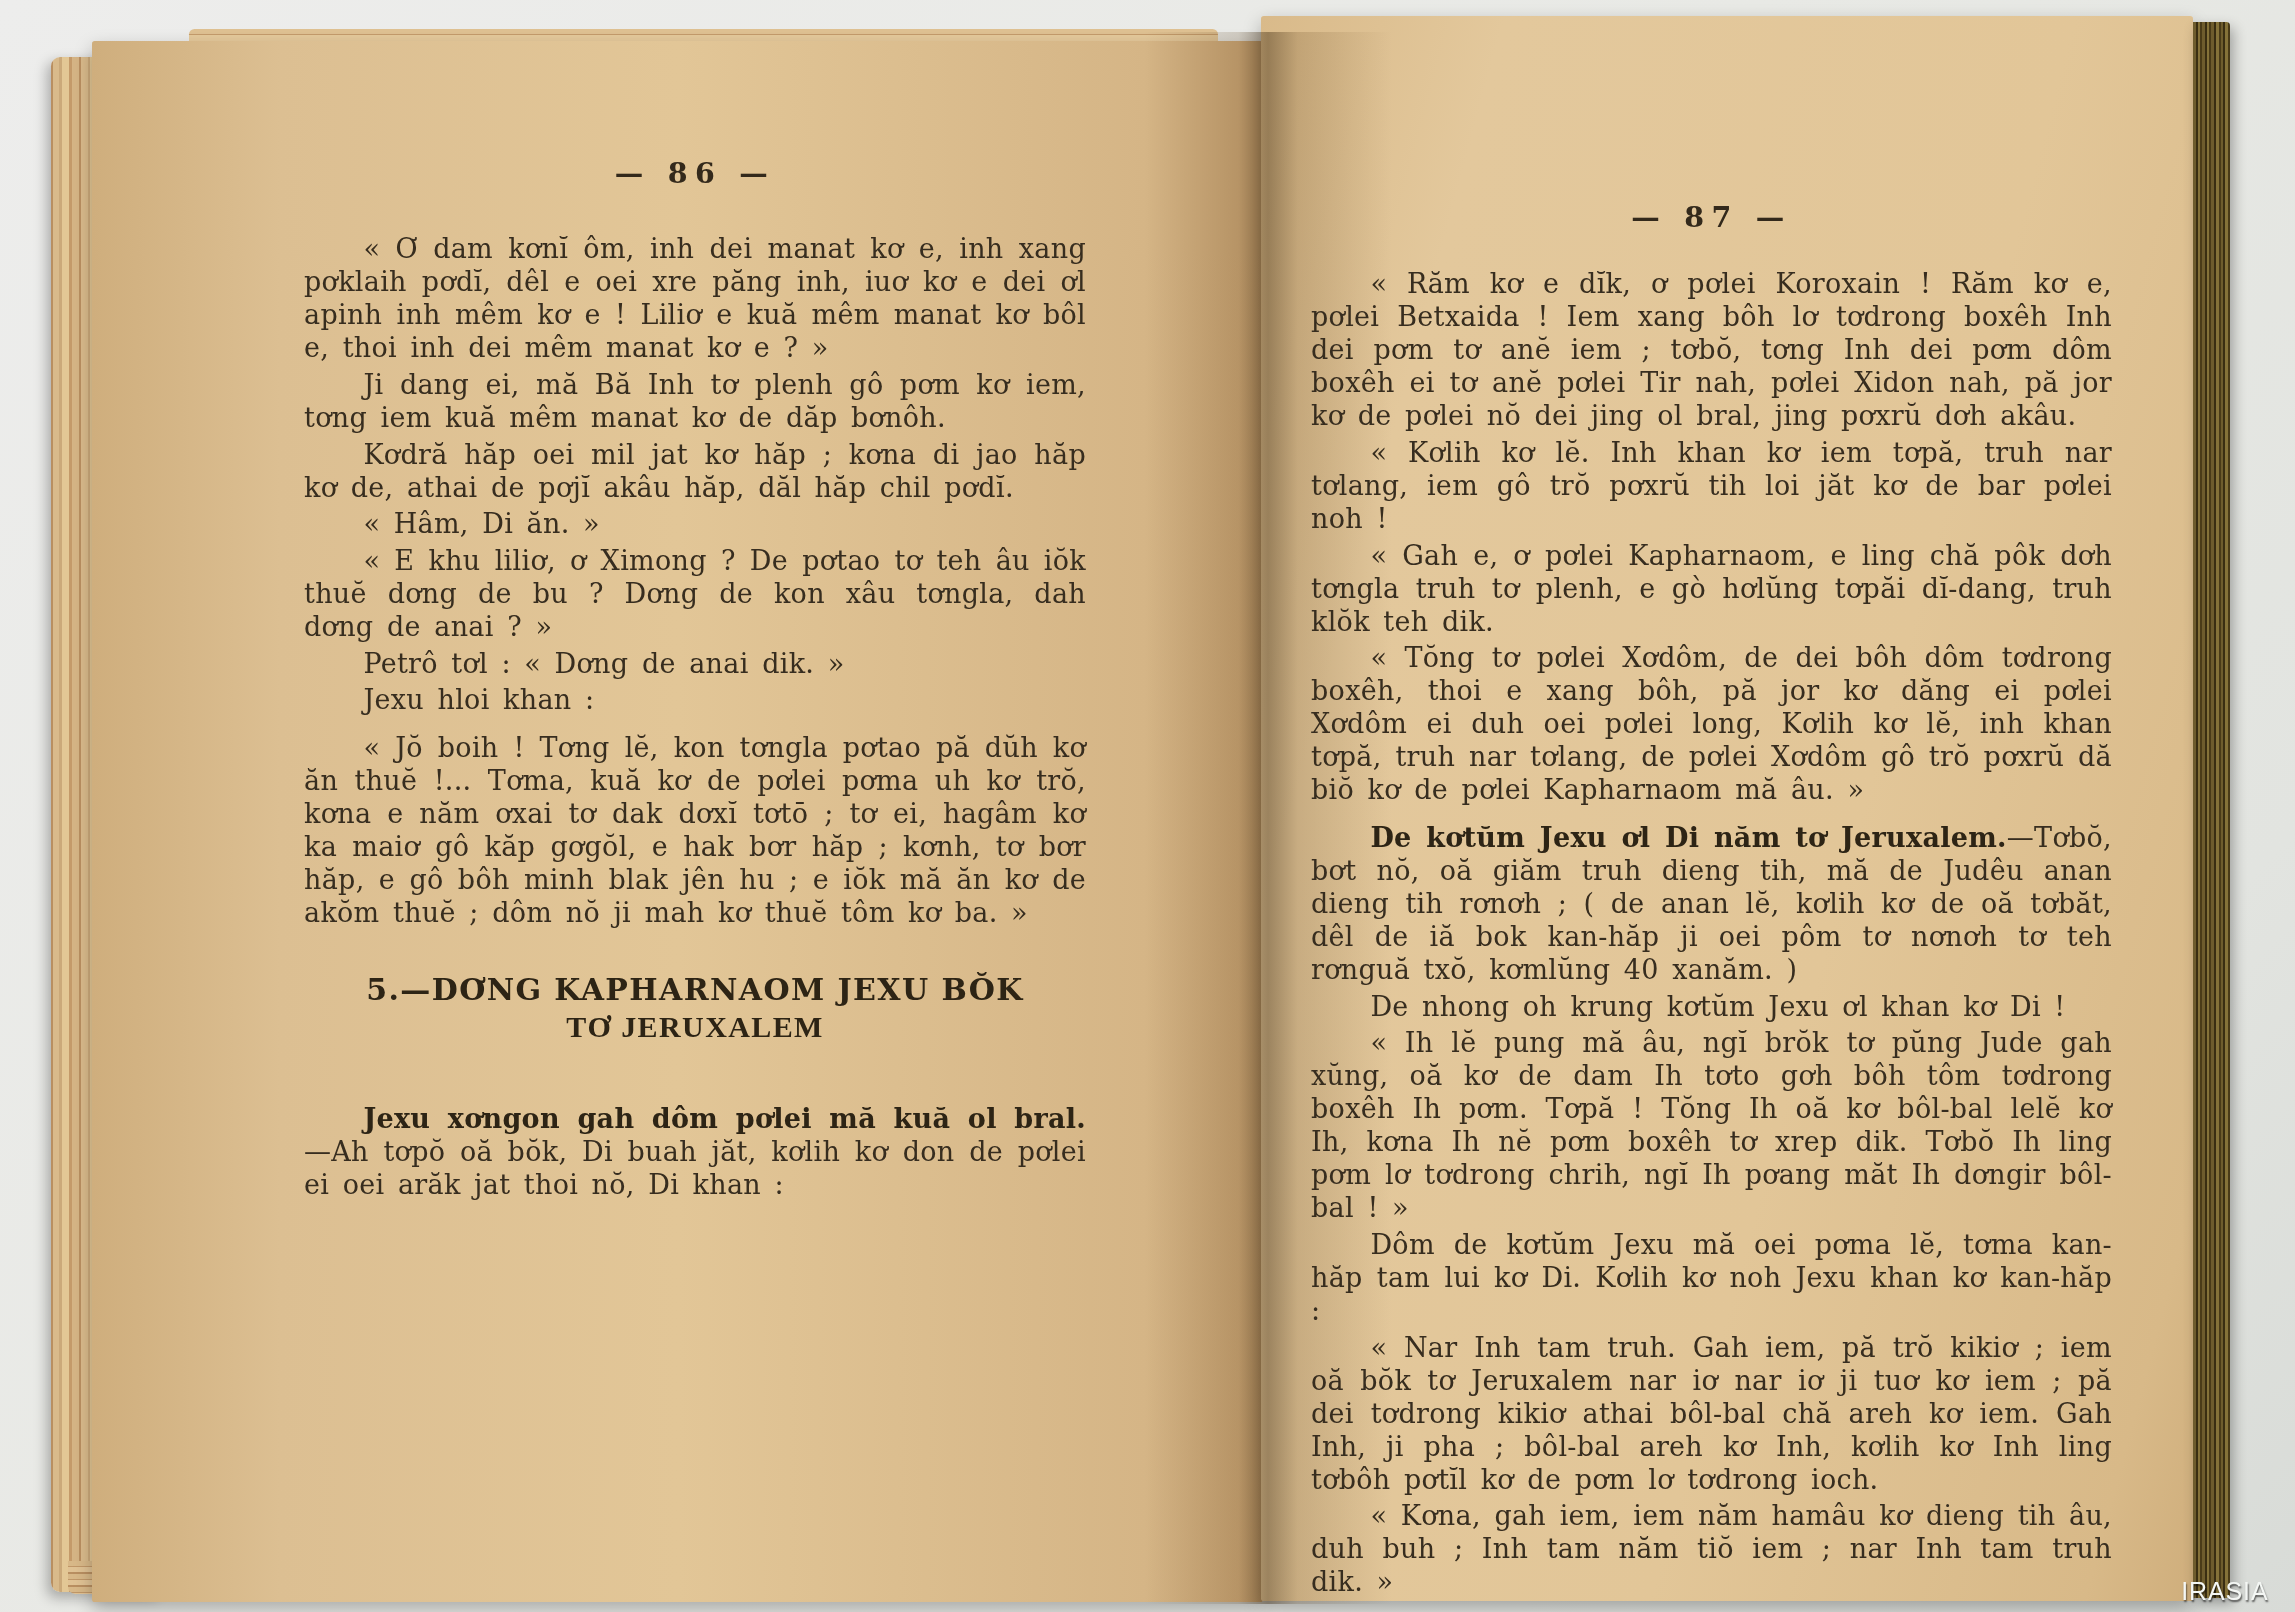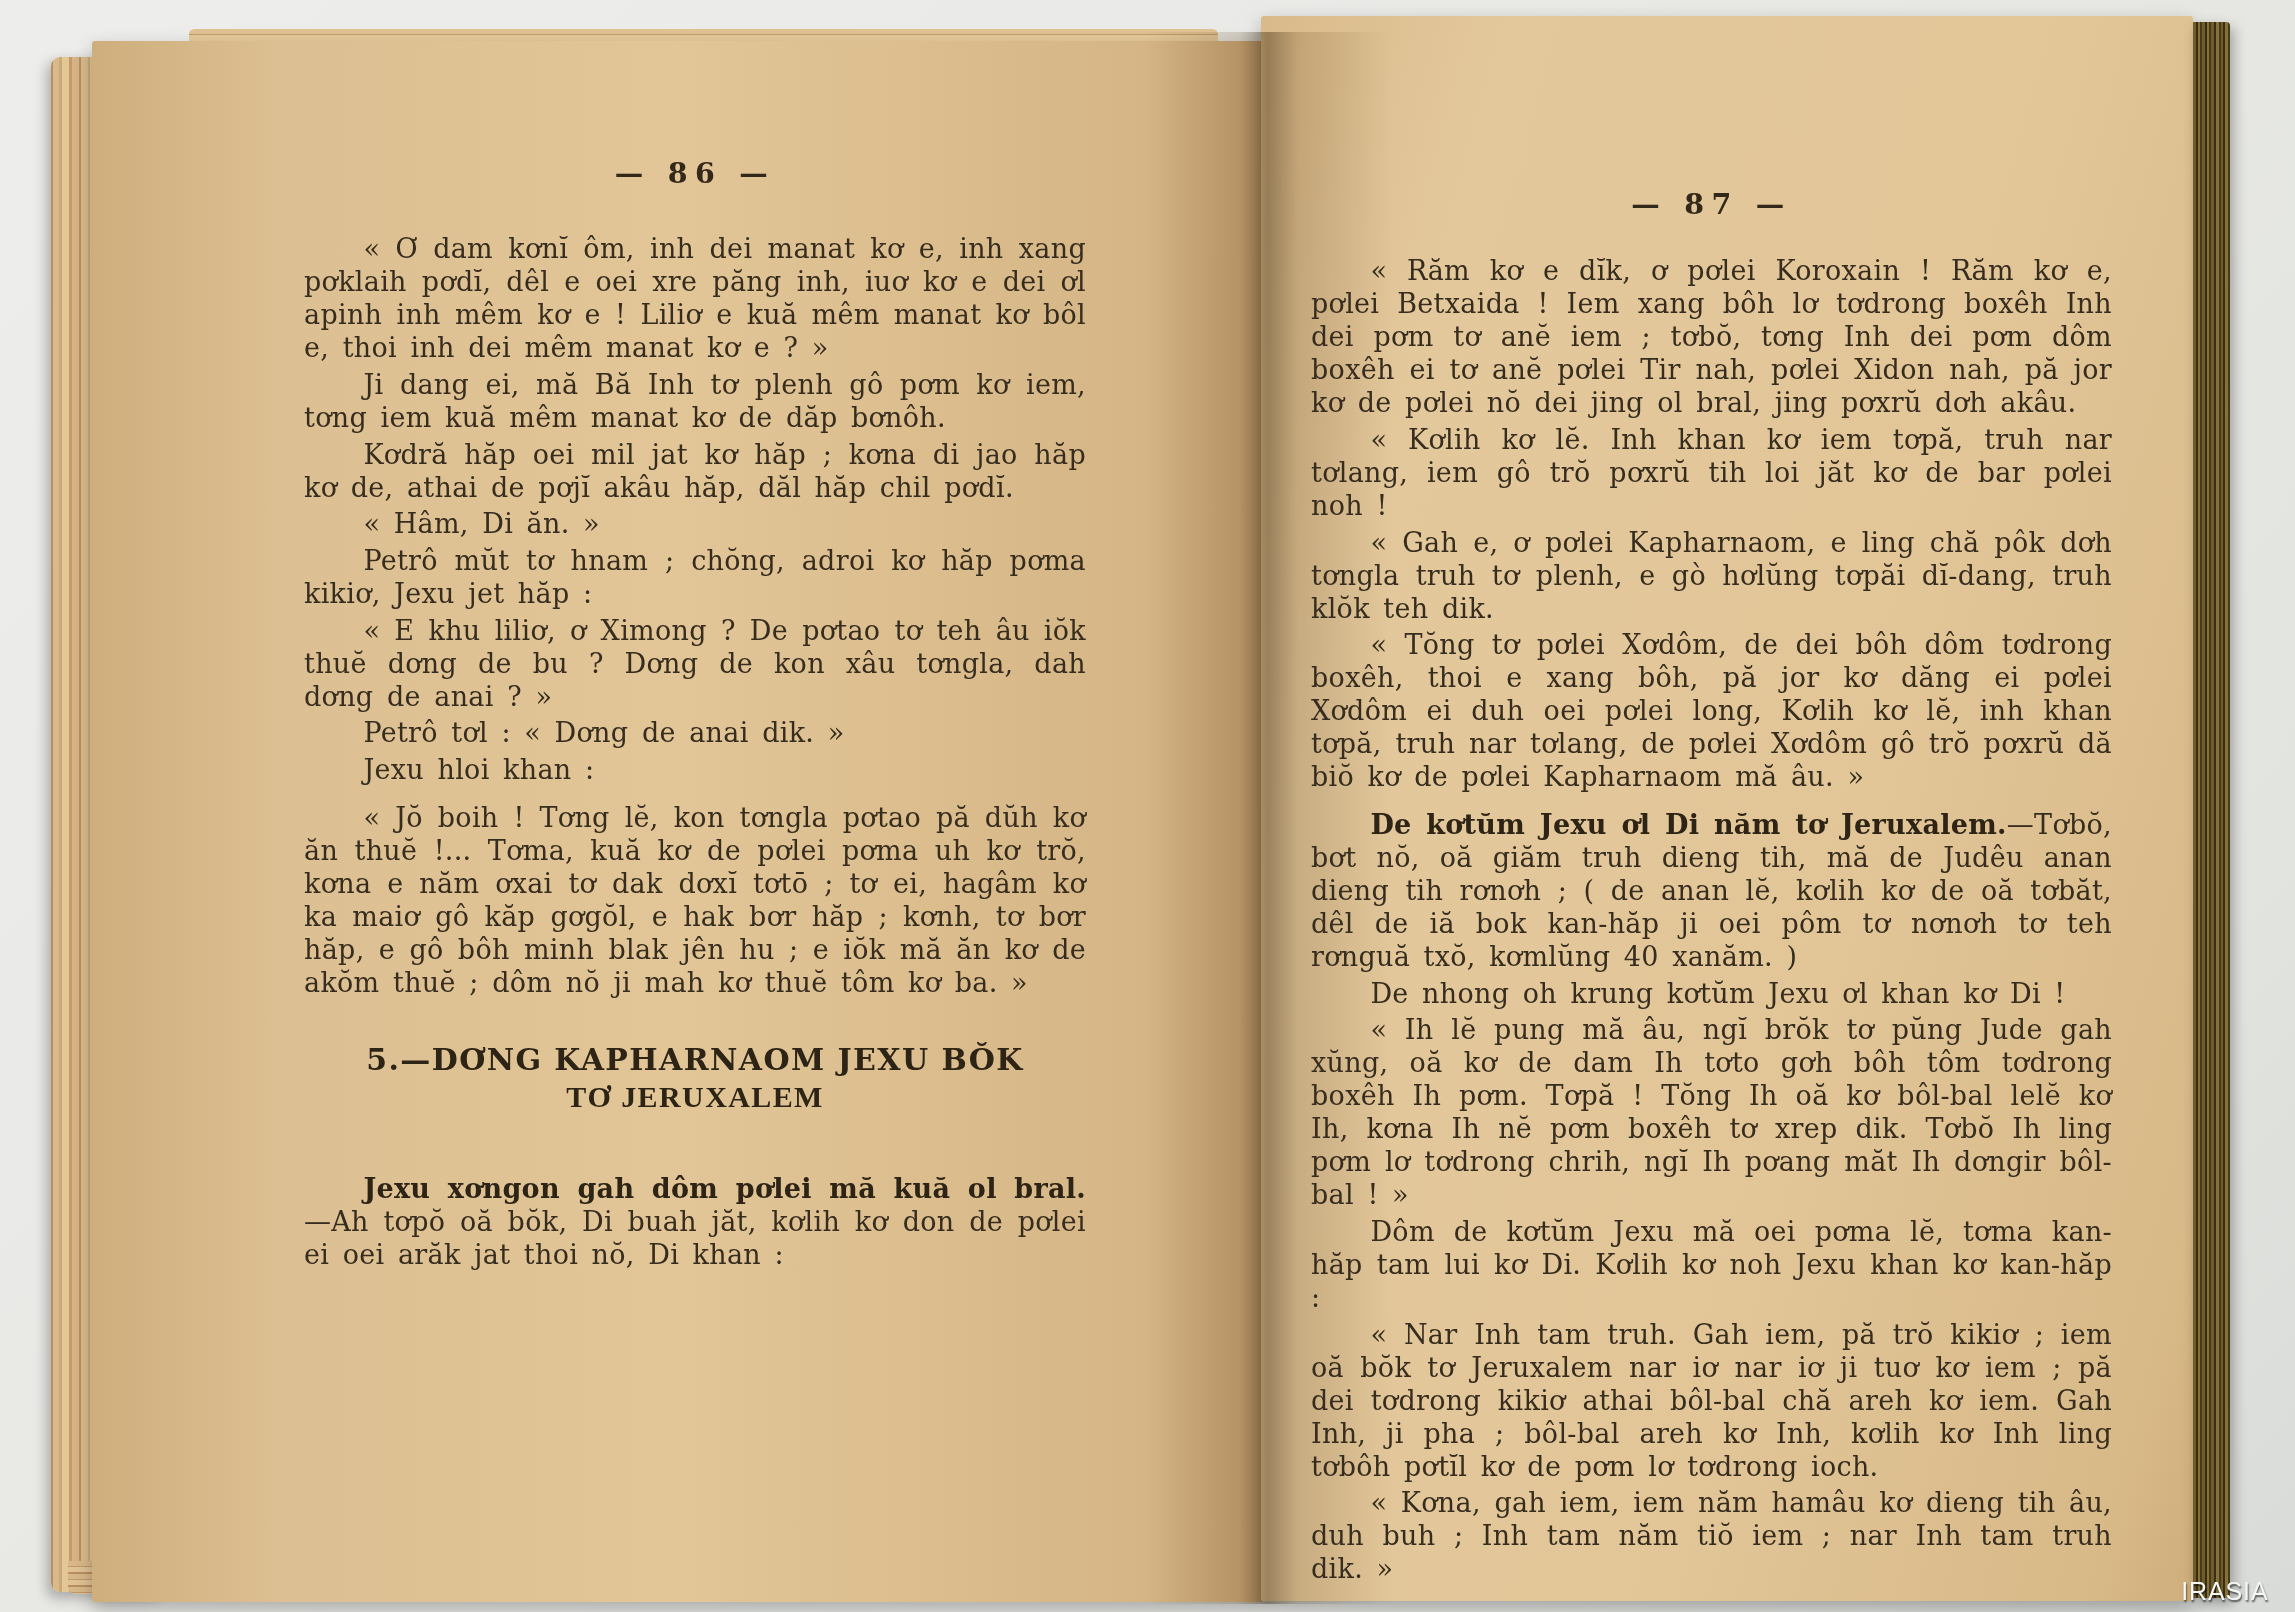--- a/index.html
+++ b/index.html
@@ -60,21 +60,21 @@
   .gutter{
     position:absolute;left:1093px;top:23px;width:248px;height:1572px;pointer-events:none;
     background:linear-gradient(90deg,
       rgba(92,62,24,0) 0%,rgba(92,62,24,.18) 38%,rgba(58,38,12,.42) 50%,
       rgba(92,62,24,.20) 62%,rgba(92,62,24,0) 100%);
   }
 
   
   .col{position:absolute;color:#362c1e;}
   .col-86{left:253px;top:147px;width:782px;}
-  .col-87{left:1260px;top:178px;width:801px;}
+  .col-87{left:1260px;top:191px;width:801px;}
 
   .pagenum{
     text-align:center;font-size:28.5px;font-weight:bold;
     letter-spacing:7.3px;color:#33291b;
   }
   .col-86 .pagenum{margin-bottom:42px;}
   .col-87 .pagenum{margin-bottom:33px;}
 
   .body p.para{
     margin:3.7px 0 0;text-align:justify;text-indent:2.2em;
@@ -112,21 +112,20 @@
     <div class="right-edge"></div>
     <div class="gutter"></div>
 
     <div class="col col-86">
       <div class="pagenum">— 86 —</div>
       <div class="body">
           <p class="para">« Ơ dam kơnĭ ôm, inh dei manat kơ e, inh xang pơklaih pơdĭ, dêl e oei xre păng inh, iuơ kơ e dei ơl apinh inh mêm kơ e ! Liliơ e kuă mêm manat kơ bôl e, thoi inh dei mêm manat kơ e ? »</p>
           <p class="para">Ji dang ei, mă Bă Inh tơ plenh gô pơm kơ iem, tơng iem kuă mêm manat kơ de dăp bơnôh.</p>
           <p class="para">Kơdră hăp oei mil jat kơ hăp ; kơna di jao hăp kơ de, athai de pơjĭ akâu hăp, dăl hăp chil pơdĭ.</p>
           <p class="para">« Hâm, Di ăn. »</p>
-          <p class="para">Petrô mŭt tơ hnam ; chŏng, adroi kơ hăp pơma kikiơ, Jexu jet hăp :</p>
           <p class="para">« E khu liliơ, ơ Ximong ? De pơtao tơ teh âu iŏk thuĕ dơng de bu ? Dơng de kon xâu tơngla, dah dơng de anai ? »</p>
           <p class="para">Petrô tơl : « Dơng de anai dik. »</p>
           <p class="para">Jexu hloi khan :</p>
           <p class="para gap">« Jŏ boih ! Tơng lĕ, kon tơngla pơtao pă dŭh kơ ăn thuĕ !... Tơma, kuă kơ de pơlei pơma uh kơ trŏ, kơna e năm ơxai tơ dak dơxĭ tơtō ; tơ ei, hagâm kơ ka maiơ gô kăp gơgŏl, e hak bơr hăp ; kơnh, tơ bơr hăp, e gô bôh minh blak jên hu ; e iŏk mă ăn kơ de akŏm thuĕ ; dôm nŏ ji mah kơ thuĕ tôm kơ ba. »</p>
           <div class="section-heading">
             <div class="heading-line">5.—DƠNG KAPHARNAOM JEXU BŎK</div>
             <div class="heading-line">TƠ JERUXALEM</div>
           </div>
           <p class="para"><span class="lead">Jexu xơngon gah dôm pơlei mă kuă ol bral.</span>—Ah tơpŏ oă bŏk, Di buah jăt, kơlih kơ don de pơlei ei oei arăk jat thoi nŏ, Di khan :</p>
         </div>

